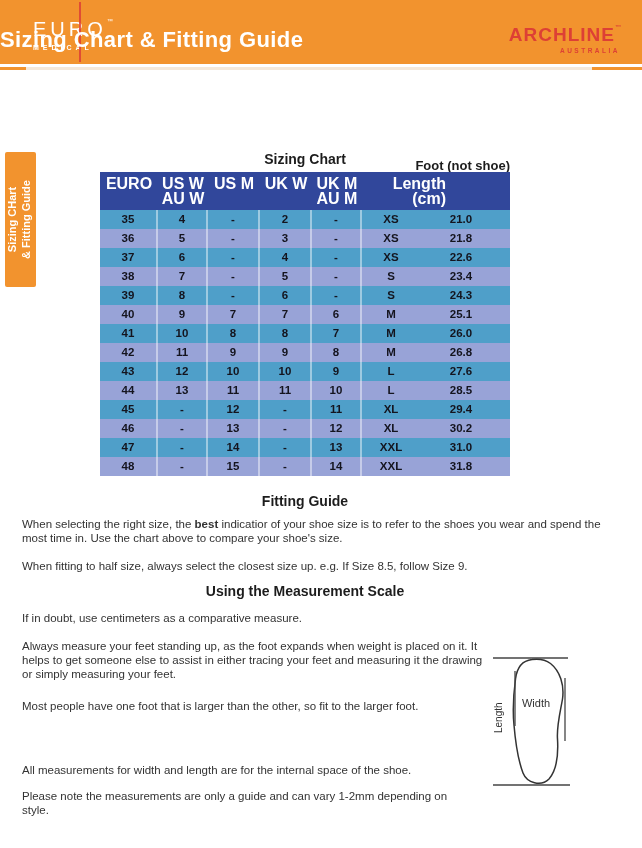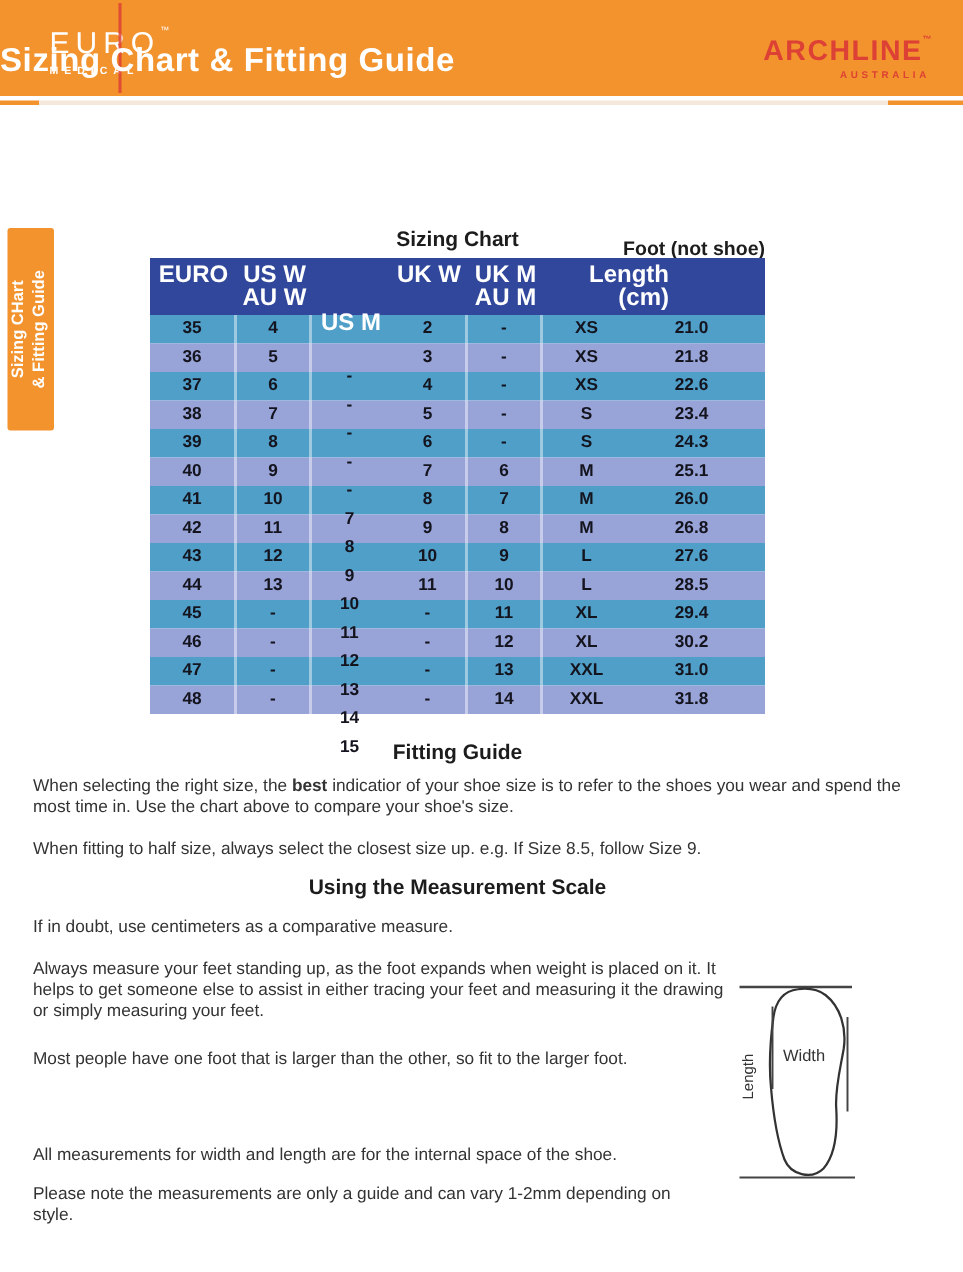--- a/index.html
+++ b/index.html
@@ -41,21 +41,21 @@
   .foot-note{position:absolute; left:368px; top:158px; width:142px; text-align:right;
     font-size:13px; font-weight:bold; color:#1c1c1c;}
   .sizing-table{position:absolute; left:100px; top:172px; width:410px; font-weight:bold;}
   .thead{display:flex; background:var(--hdr-blue); color:#fff; height:38px; font-size:16px;}
   .th{display:flex; flex-direction:column; align-items:center; padding-top:4px; line-height:15px;}
   .trow{display:flex; height:19px; font-size:11.5px; color:#14141e;}
   .trow.teal{background:var(--teal);}
   .trow.lav{background:var(--lav);}
   .td{line-height:19px; text-align:center;}
   .trow .c0,.trow .c1,.trow .c2,.trow .c3,.trow .c4{border-right:2px solid rgba(255,255,255,.45);}
-  .c0{width:58px;} .c1{width:50px;} .c2{width:52px;margin-top:32px;} .c3{width:52px;}
+  .c0{width:58px;} .c1{width:50px;} .c2{width:52px;} .c3{width:52px;}
   .c4{width:50px;} .c5{width:58px;} .c6{width:90px;}
   .th.c6{align-items:flex-end; padding-right:6px;}
   .td.c6{text-align:center; padding-right:8px;}
   
   .h-center{position:absolute; left:0; width:610px; text-align:center; font-size:14px;
     font-weight:bold; color:#1c1c1c;}
   #fitting-heading{top:493px;}
   #ms-heading{top:583px;}
   .para{position:absolute; left:22px; font-size:11.5px; line-height:14px; color:#333;}
   #p-select{top:517px; width:604px;}

